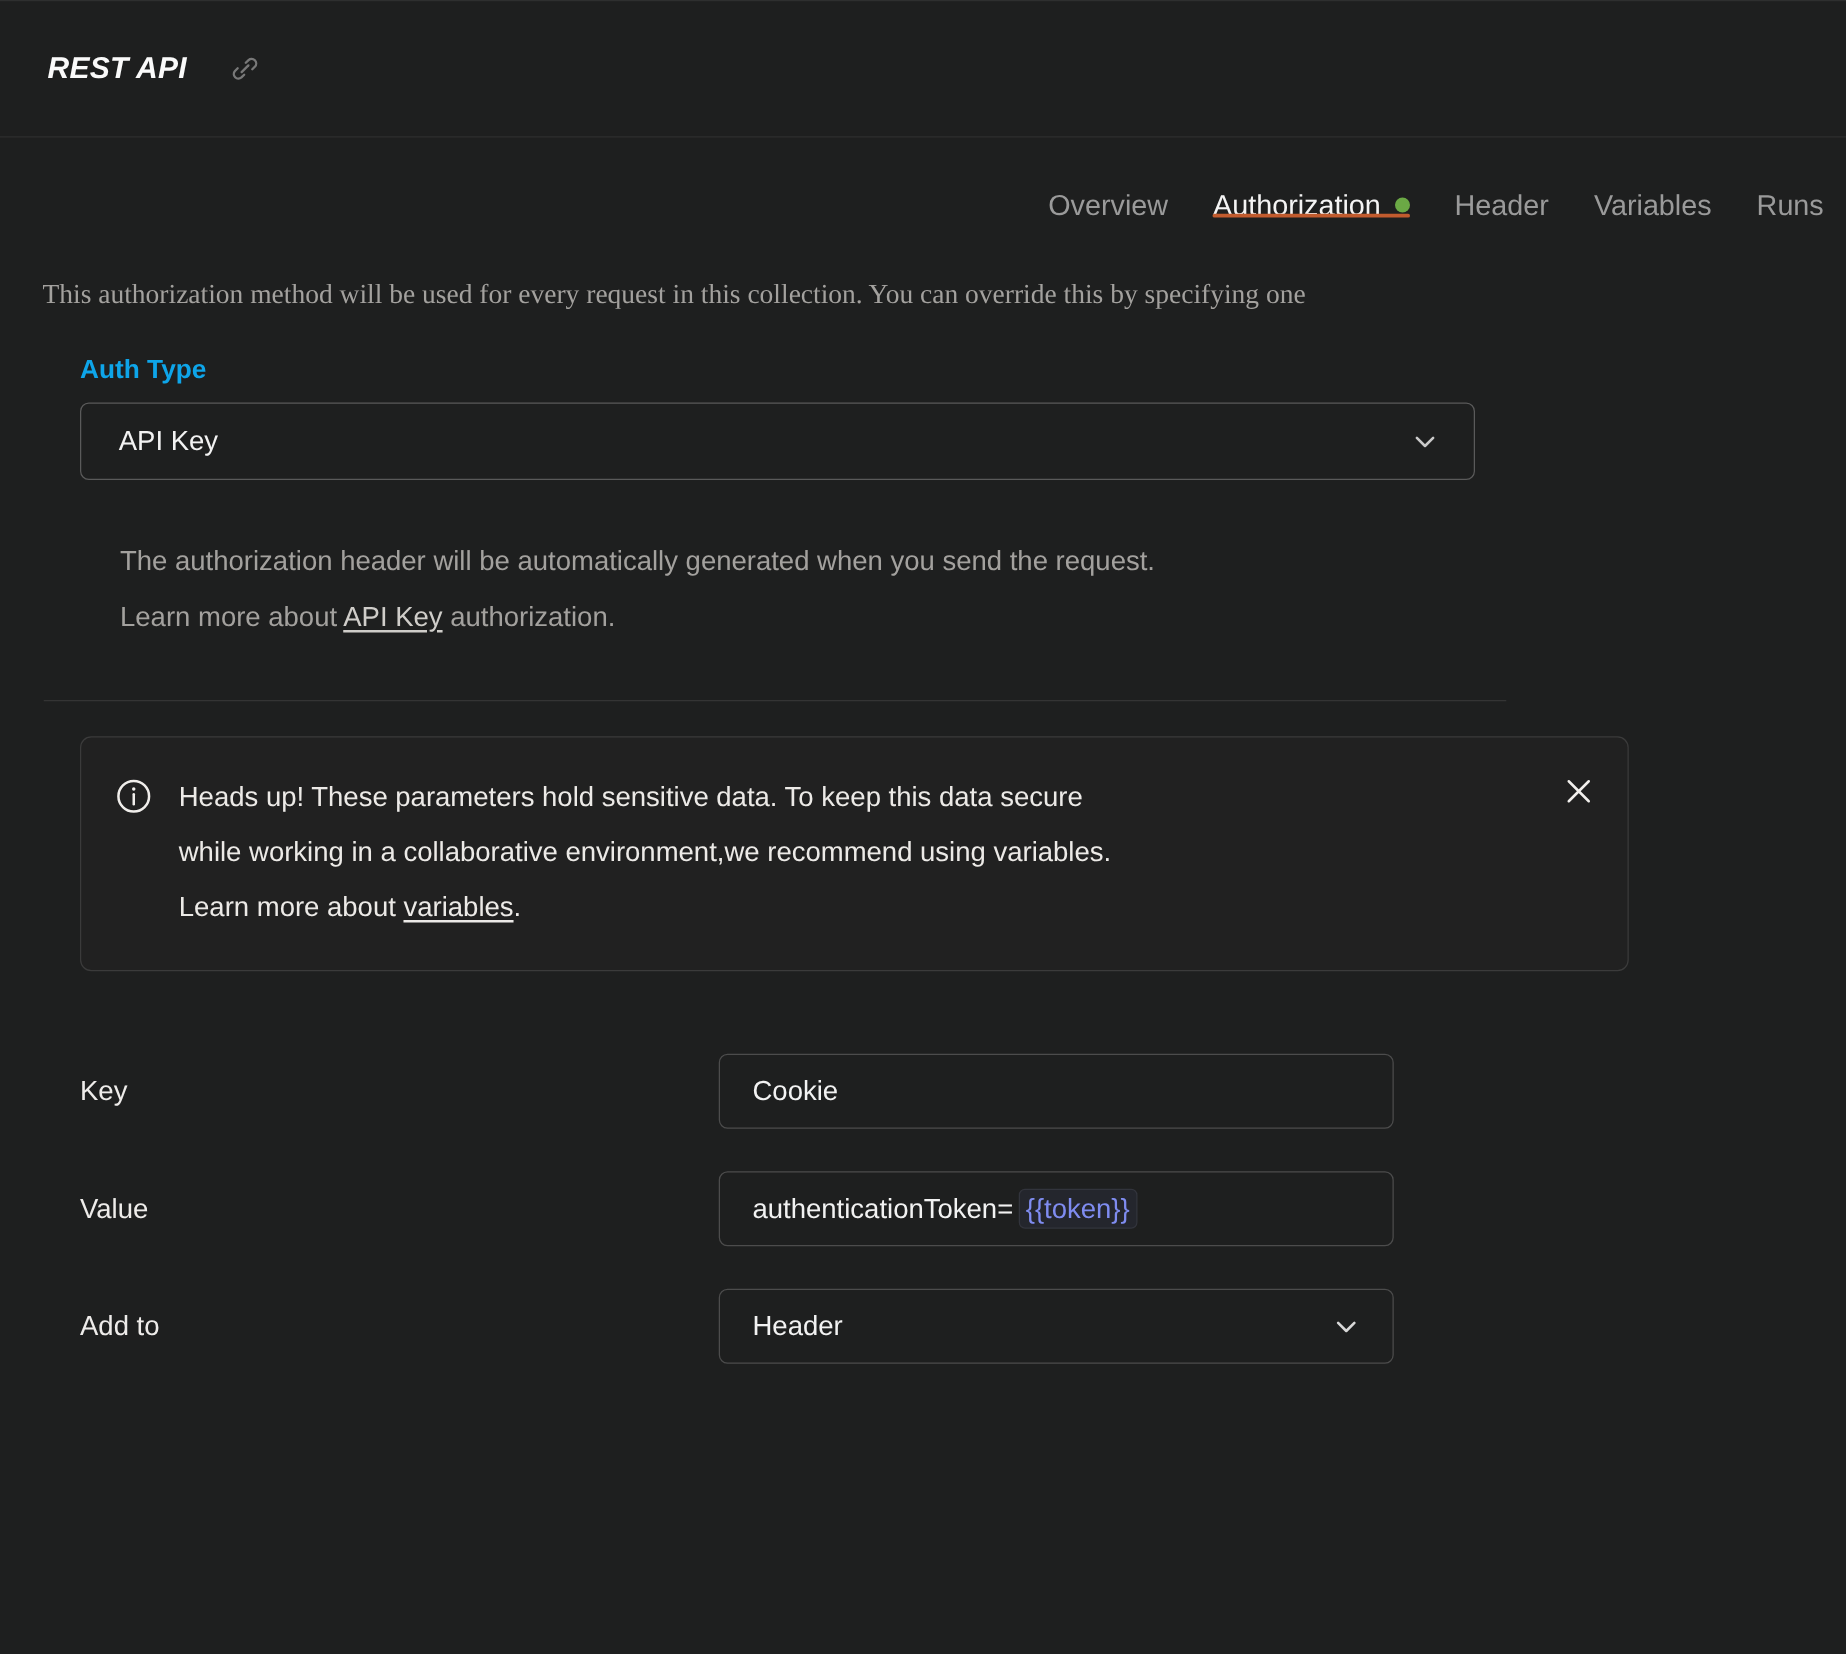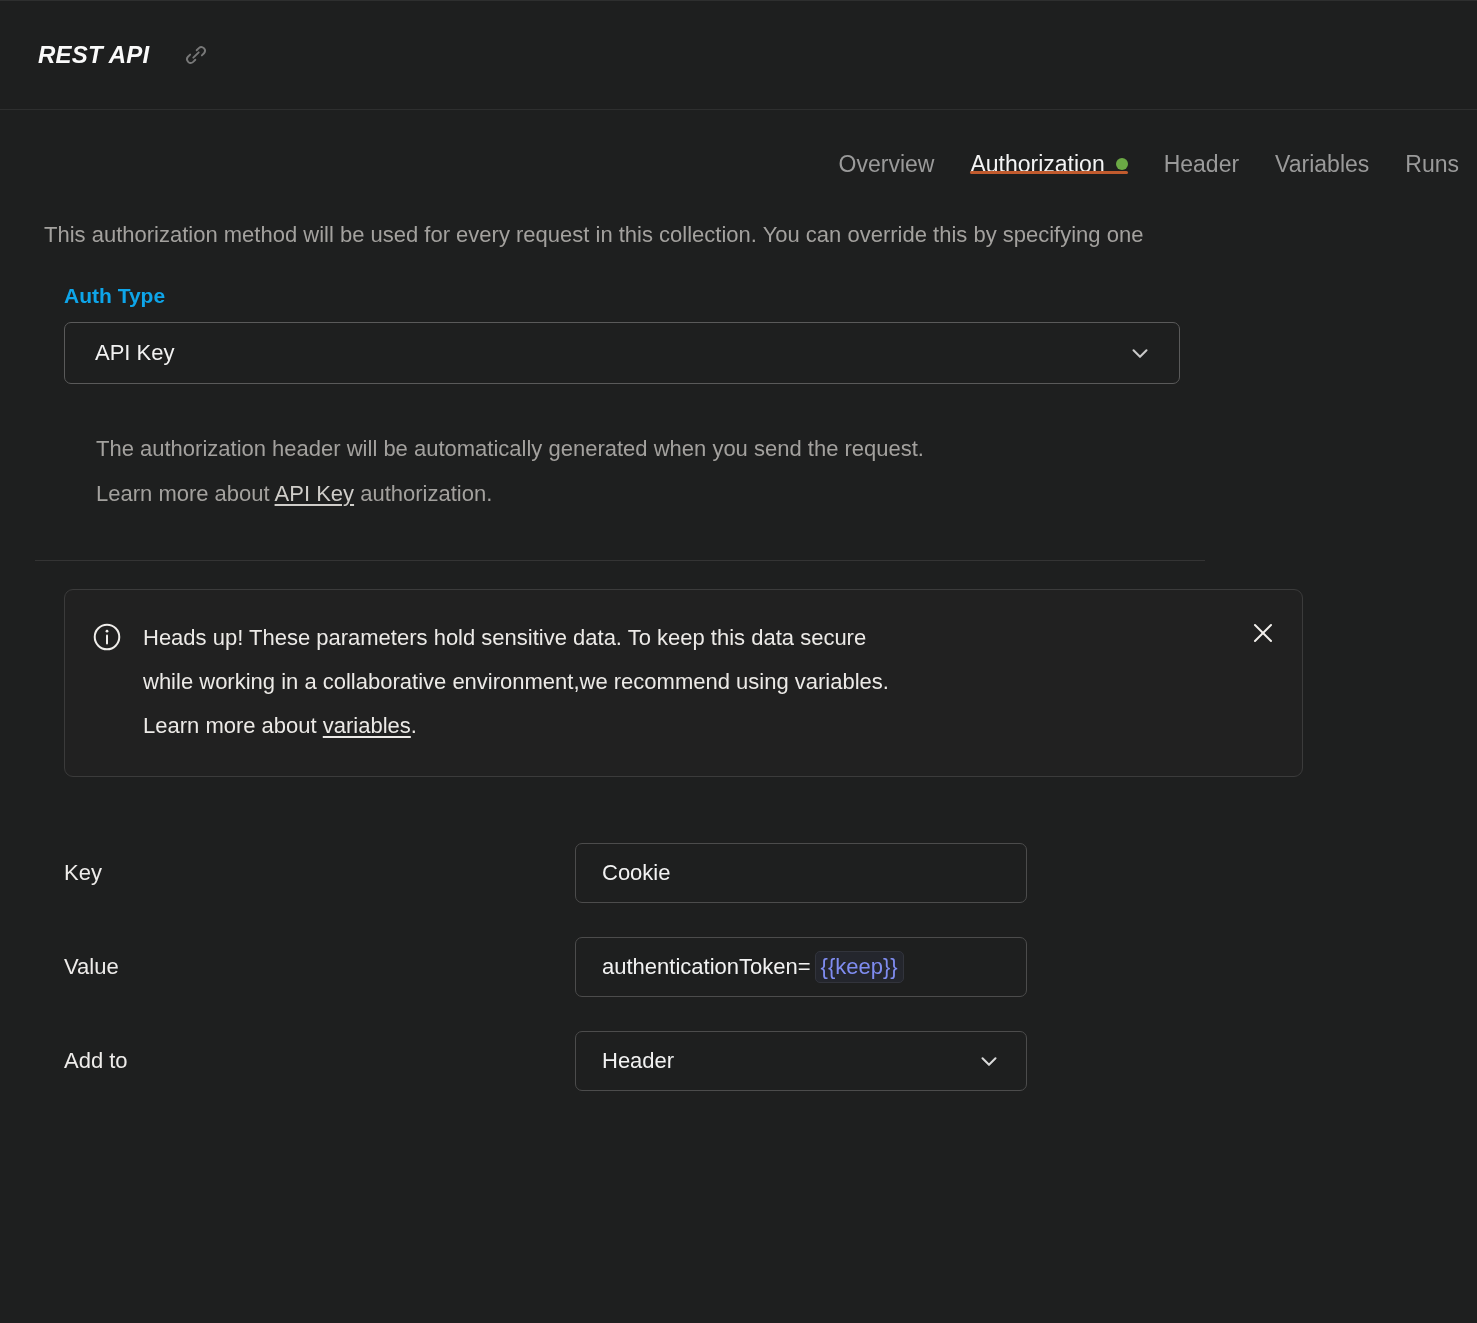--- a/index.html
+++ b/index.html
@@ -83,25 +83,26 @@
     height: 12px;
     border-radius: 50%;
     background: #6ba945;
     display: inline-block;
   }
 
   
   .content { padding: 0 0 0 0; }
 
   .intro-text {
-    padding: 26px 0 0 44px;
+    padding: 26px 0 0 34px;
     font-size: 22px;
     color: #a3a19e;
     white-space: nowrap;
     overflow: hidden;
+    font-family: Liberation Serif, serif;
   }
 
   .field-block { padding-left: 64px; margin-top: 36px; }
   .field-label {
     font-size: 21px;
     font-weight: bold;
     color: #0ea5e9;
     margin-bottom: 14px;
   }
   .select-box {
@@ -200,21 +201,21 @@
     margin-bottom: 34px;
   }
   .param-label {
     width: 575px;
     padding-left: 64px;
     font-size: 22px;
     color: #eeecea;
   }
   .param-control {
     position: relative;
-    width: 452px;
+    width: 540px;
     height: 60px;
     border: 1px solid #4c4c4c;
     border-radius: 7px;
     background: #1e1f1f;
     display: flex;
     align-items: center;
     padding: 0 26px;
     font-size: 22px;
     color: #f2f2f2;
     cursor: text;
@@ -324,21 +325,21 @@
       <div class="param-label">Key</div>
       <div class="param-control">
         <span>Cookie</span>
       </div>
     </div>
 
     <div class="param-row">
       <div class="param-label">Value</div>
       <div class="param-control">
         <span>authenticationToken=</span>
-          <span class="var-pill">{{keep}}</span>
+          <span class="var-pill">{{token}}</span>
       </div>
     </div>
 
     <div class="param-row">
       <div class="param-label">Add to</div>
       <div class="param-control dropdown">
         <span>Header</span>
         <span class="chev">
           <svg width="26" height="26" viewBox="0 0 24 24" fill="none" stroke="#d8d8d8" stroke-width="1.9" stroke-linecap="round" stroke-linejoin="round">
             <polyline points="6,9.5 12,15.5 18,9.5"></polyline>

